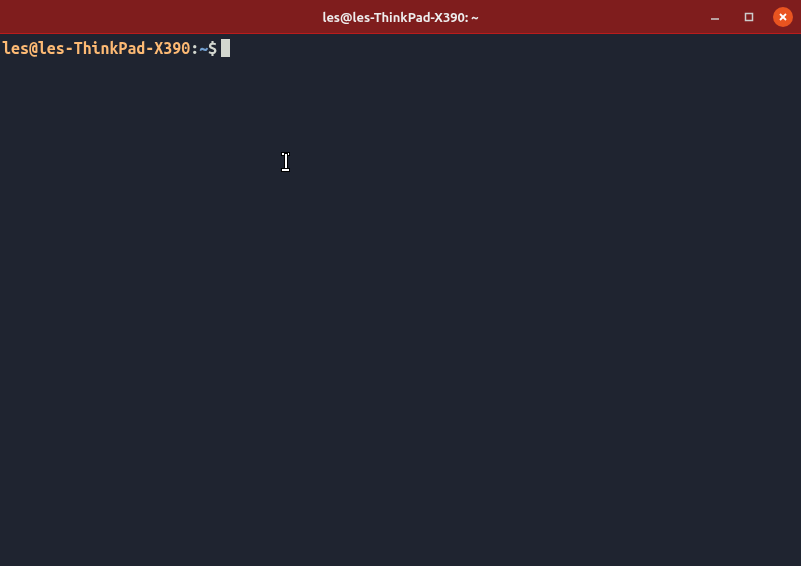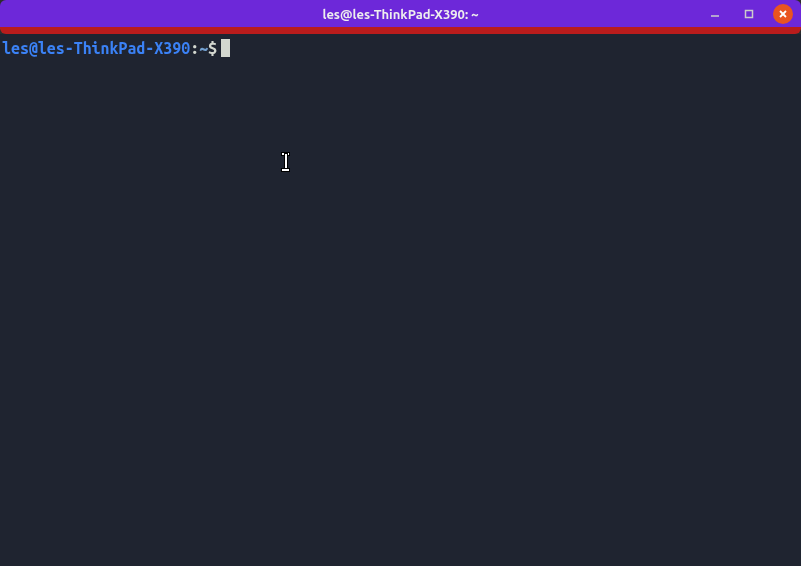--- a/index.html
+++ b/index.html
@@ -16,27 +16,26 @@
     }
     .window {
       width: 100%;
       height: 100%;
       background: #2d2d2d;
       display: flex;
       flex-direction: column;
     }
     .titlebar {
       height: 34px;
-      background: #6d28d9;
+      background: #7f1d1d;
       display: flex;
       align-items: center;
       justify-content: center;
       position: relative;
-      border-bottom: 7px solid #b91c1c;
-      border-radius: 6px;
+      border-bottom: 1px solid #b91c1c;
     }
     .title {
       color: #eeeeee;
       font-family: Ubuntu, "Segoe UI", sans-serif;
       font-size: 13px;
       font-weight: 600;
     }
     .window-controls {
       position: absolute;
       right: 8px;
@@ -74,21 +73,21 @@
       font-size: 16px;
       line-height: 20px;
       position: relative;
     }
     .prompt-line {
       display: flex;
       align-items: center;
       white-space: pre;
     }
     .prompt-user {
-      color: #3b82f6;
+      color: #fdba74;
       font-weight: bold;
     }
     .prompt-colon {
       color: #d3d7cf;
       font-weight: bold;
     }
     .prompt-path {
       color: #729fcf;
       font-weight: bold;
     }

